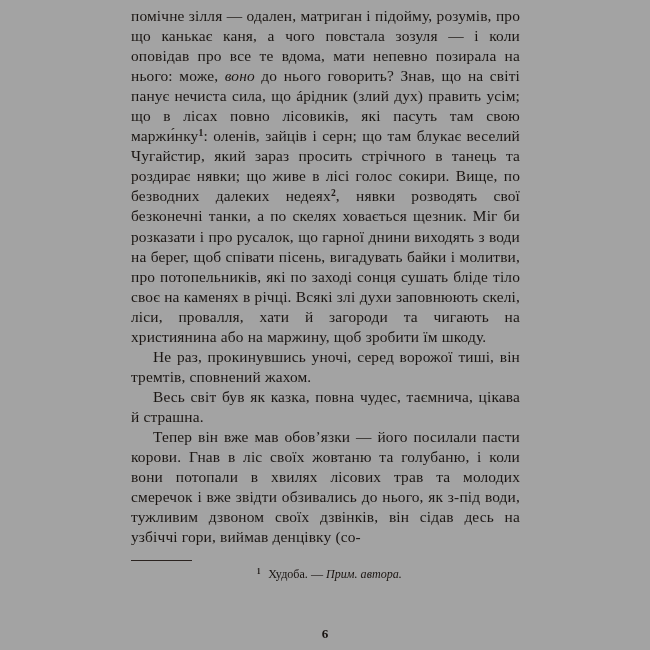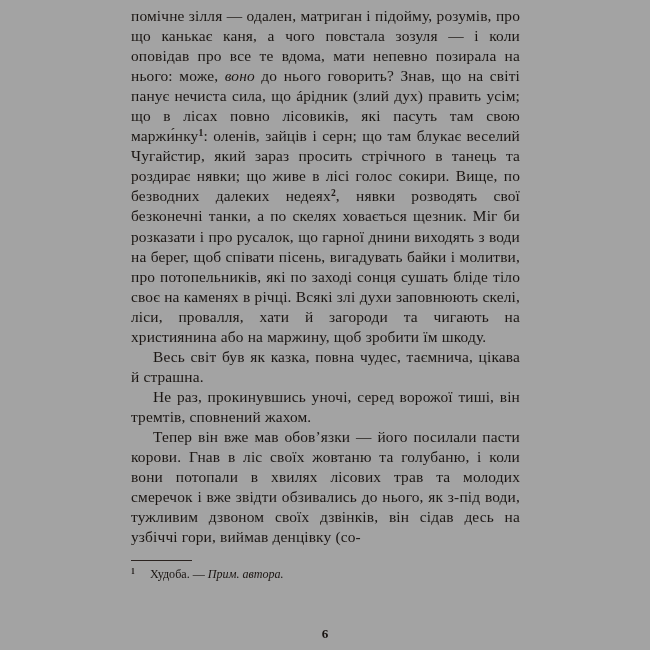--- a/index.html
+++ b/index.html
@@ -68,21 +68,21 @@
   .fn-rule {
     width: 61px;
     height: 0;
     border-top: 1px solid #2a2320;
     margin: 0 0 5px 0;
   }
 
   .fn-line {
     font-size: 12.1px;
     line-height: 17.8px;
-    text-align: left;
+    text-align: center;
     margin: 0;
     padding: 0;
     white-space: nowrap;
   }
   .fn-num {
     display: inline-block;
     width: 19px;
     font-size: 0.63em;
     vertical-align: 0.55em;
     line-height: 0;
@@ -101,22 +101,22 @@
     color: #1a1512;
   }
 </style>
 </head>
 <body>
 
 <div class="page">
 
   <div class="text-block" id="body-text-block">
       <p class="para"><span>помічне зілля — одален, матриган і підойму, розумів, про що канькає каня, а чого повстала зозуля — і коли оповідав про все те вдома, мати непевно позирала на нього: може, </span><span class="ital">воно</span><span> до нього говорить? Знав, що на світі панує нечиста сила, що áрідник (злий дух) править усім; що в лісах повно лісовиків, які пасуть там свою маржи́нку</span><sup class="fn-ref">1</sup><span>: оленів, зайців і серн; що там блукає веселий Чугайстир, який зараз просить стрічного в танець та роздирає нявки; що живе в лісі голос сокири. Вище, по безводних далеких недеях</span><sup class="fn-ref">2</sup><span>, нявки розводять свої безконечні танки, а по скелях ховається щезник. Міг би розказати і про русалок, що гарної днини виходять з води на берег, щоб співати пісень, вигадувать байки і молитви, про потопельників, які по заході сонця сушать бліде тіло своє на каменях в річці. Всякі злі духи заповнюють скелі, ліси, провалля, хати й загороди та чигають на християнина або на маржину, щоб зробити їм шкоду.</span></p>
+      <p class="para indent"><span>Не раз, прокинувшись уночі, серед ворожої тиші, він тремтів, сповнений жахом.</span></p>
       <p class="para indent"><span>Весь світ був як казка, повна чудес, таємнича, цікава й страшна.</span></p>
-      <p class="para indent"><span>Не раз, прокинувшись уночі, серед ворожої тиші, він тремтів, сповнений жахом.</span></p>
       <p class="para indent"><span>Тепер він вже мав обов’язки — його посилали пасти корови. Гнав в ліс своїх жовтаню та голубаню, і коли вони потопали в хвилях лісових трав та молодих смеречок і вже звідти обзивались до нього, як з-під води, тужливим дзвоном своїх дзвінків, він сідав десь на узбіччі гори, виймав денцівку (со-</span></p>
     </div>
 
   <div class="footnote-area">
     <div class="fn-rule"></div>
     <div id="footnote-list">
         <p class="fn-line"><span class="fn-num">1</span><span>Худоба. — </span><span class="ital">Прим. автора.</span></p>
       </div>
   </div>
 

